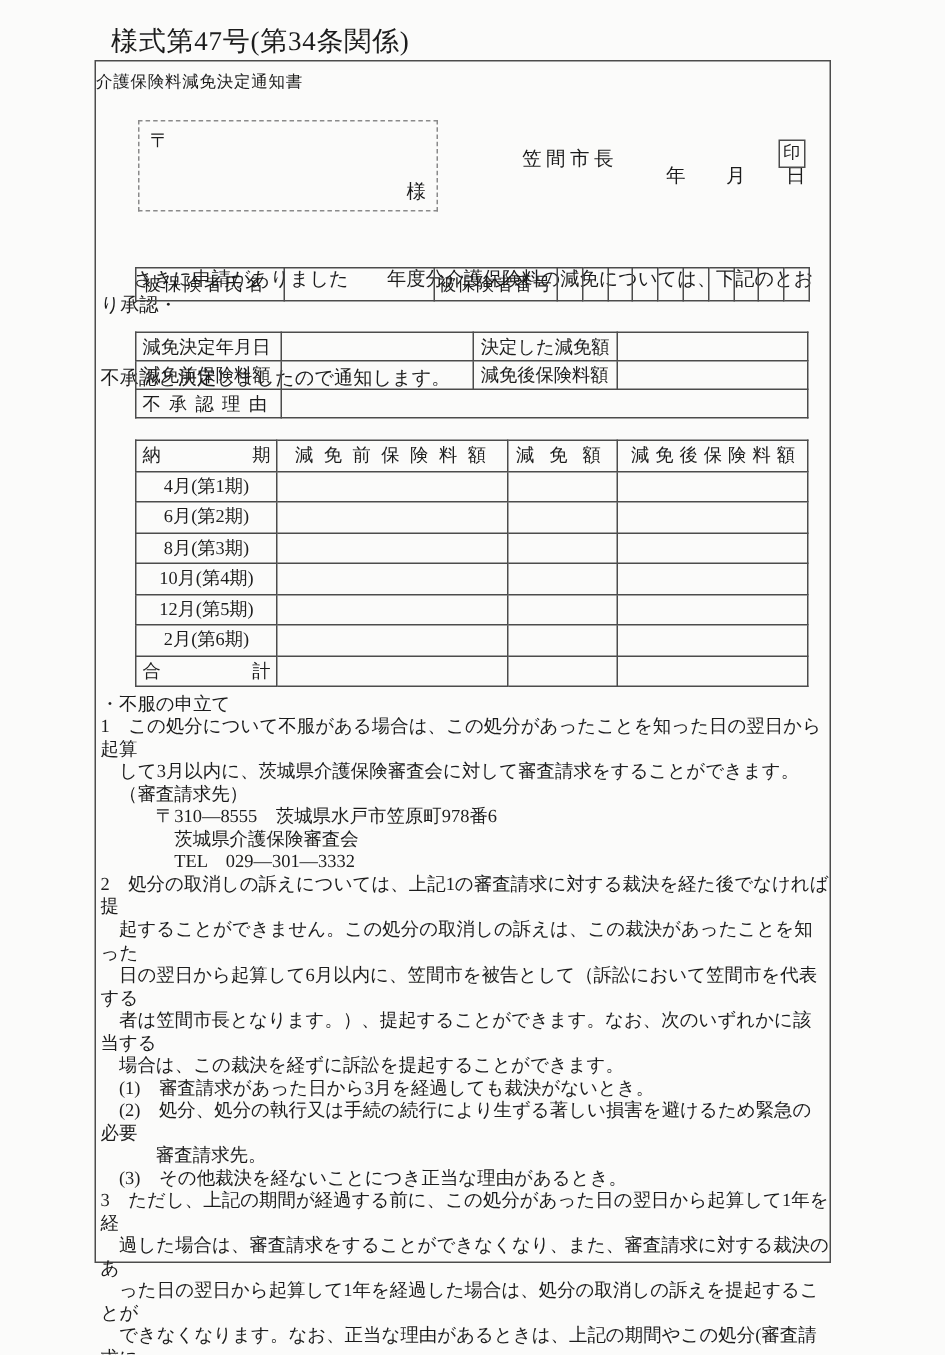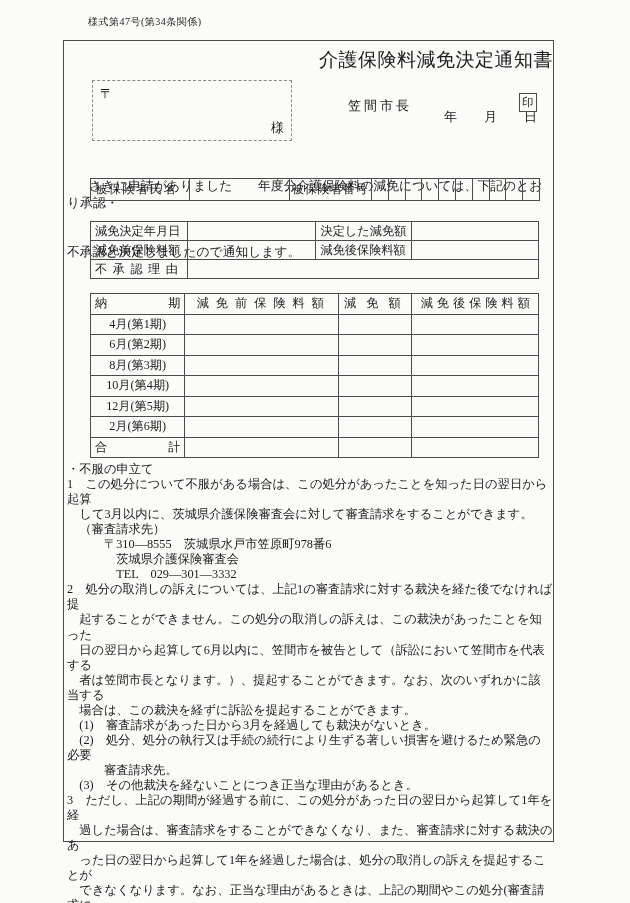--- a/index.html
+++ b/index.html
@@ -3,27 +3,27 @@
 <meta charset="utf-8">
 <style>
   html,body{margin:0;padding:0;}
   body{
     width:630px;height:903px;position:relative;
     background:#fbfbfa;color:#1c1c1c;
     font-family:"Liberation Serif","DejaVu Serif",serif;
     -webkit-font-smoothing:antialiased;
   }
   .abs{position:absolute;}
-  #form-number{left:88px;top:15px;font-size:10px;letter-spacing:.5px;}
+  #form-number{left:74px;top:15px;font-size:18px;letter-spacing:.5px;}
   #outer-box{
     left:63px;top:40px;width:489px;height:800px;
     border:1.5px solid #4c4c4c;background:transparent;
   }
   
-  #doc-title{left:0;top:6px;width:100%;text-align:right;font-size:19px;letter-spacing:.5px;}
+  #doc-title{left:0;top:6px;width:100%;text-align:left;font-size:11px;letter-spacing:.5px;}
   #date-line{right:16px;top:27px;font-size:13px;margin-top:40px;}
   #date-line .dsp{display:inline-block;margin-left:27px;}
   #recipient-box{
     left:28px;top:39px;width:198px;height:59px;
     border:1px dashed #8a8a8a;
   }
   #postal-mark{position:absolute;left:7px;top:4px;font-size:13px;}
   #honorific{position:absolute;right:7px;bottom:3px;font-size:13px;}
   #issuer-name{left:284px;top:56px;font-size:13px;letter-spacing:3px;}
   #seal-box{

